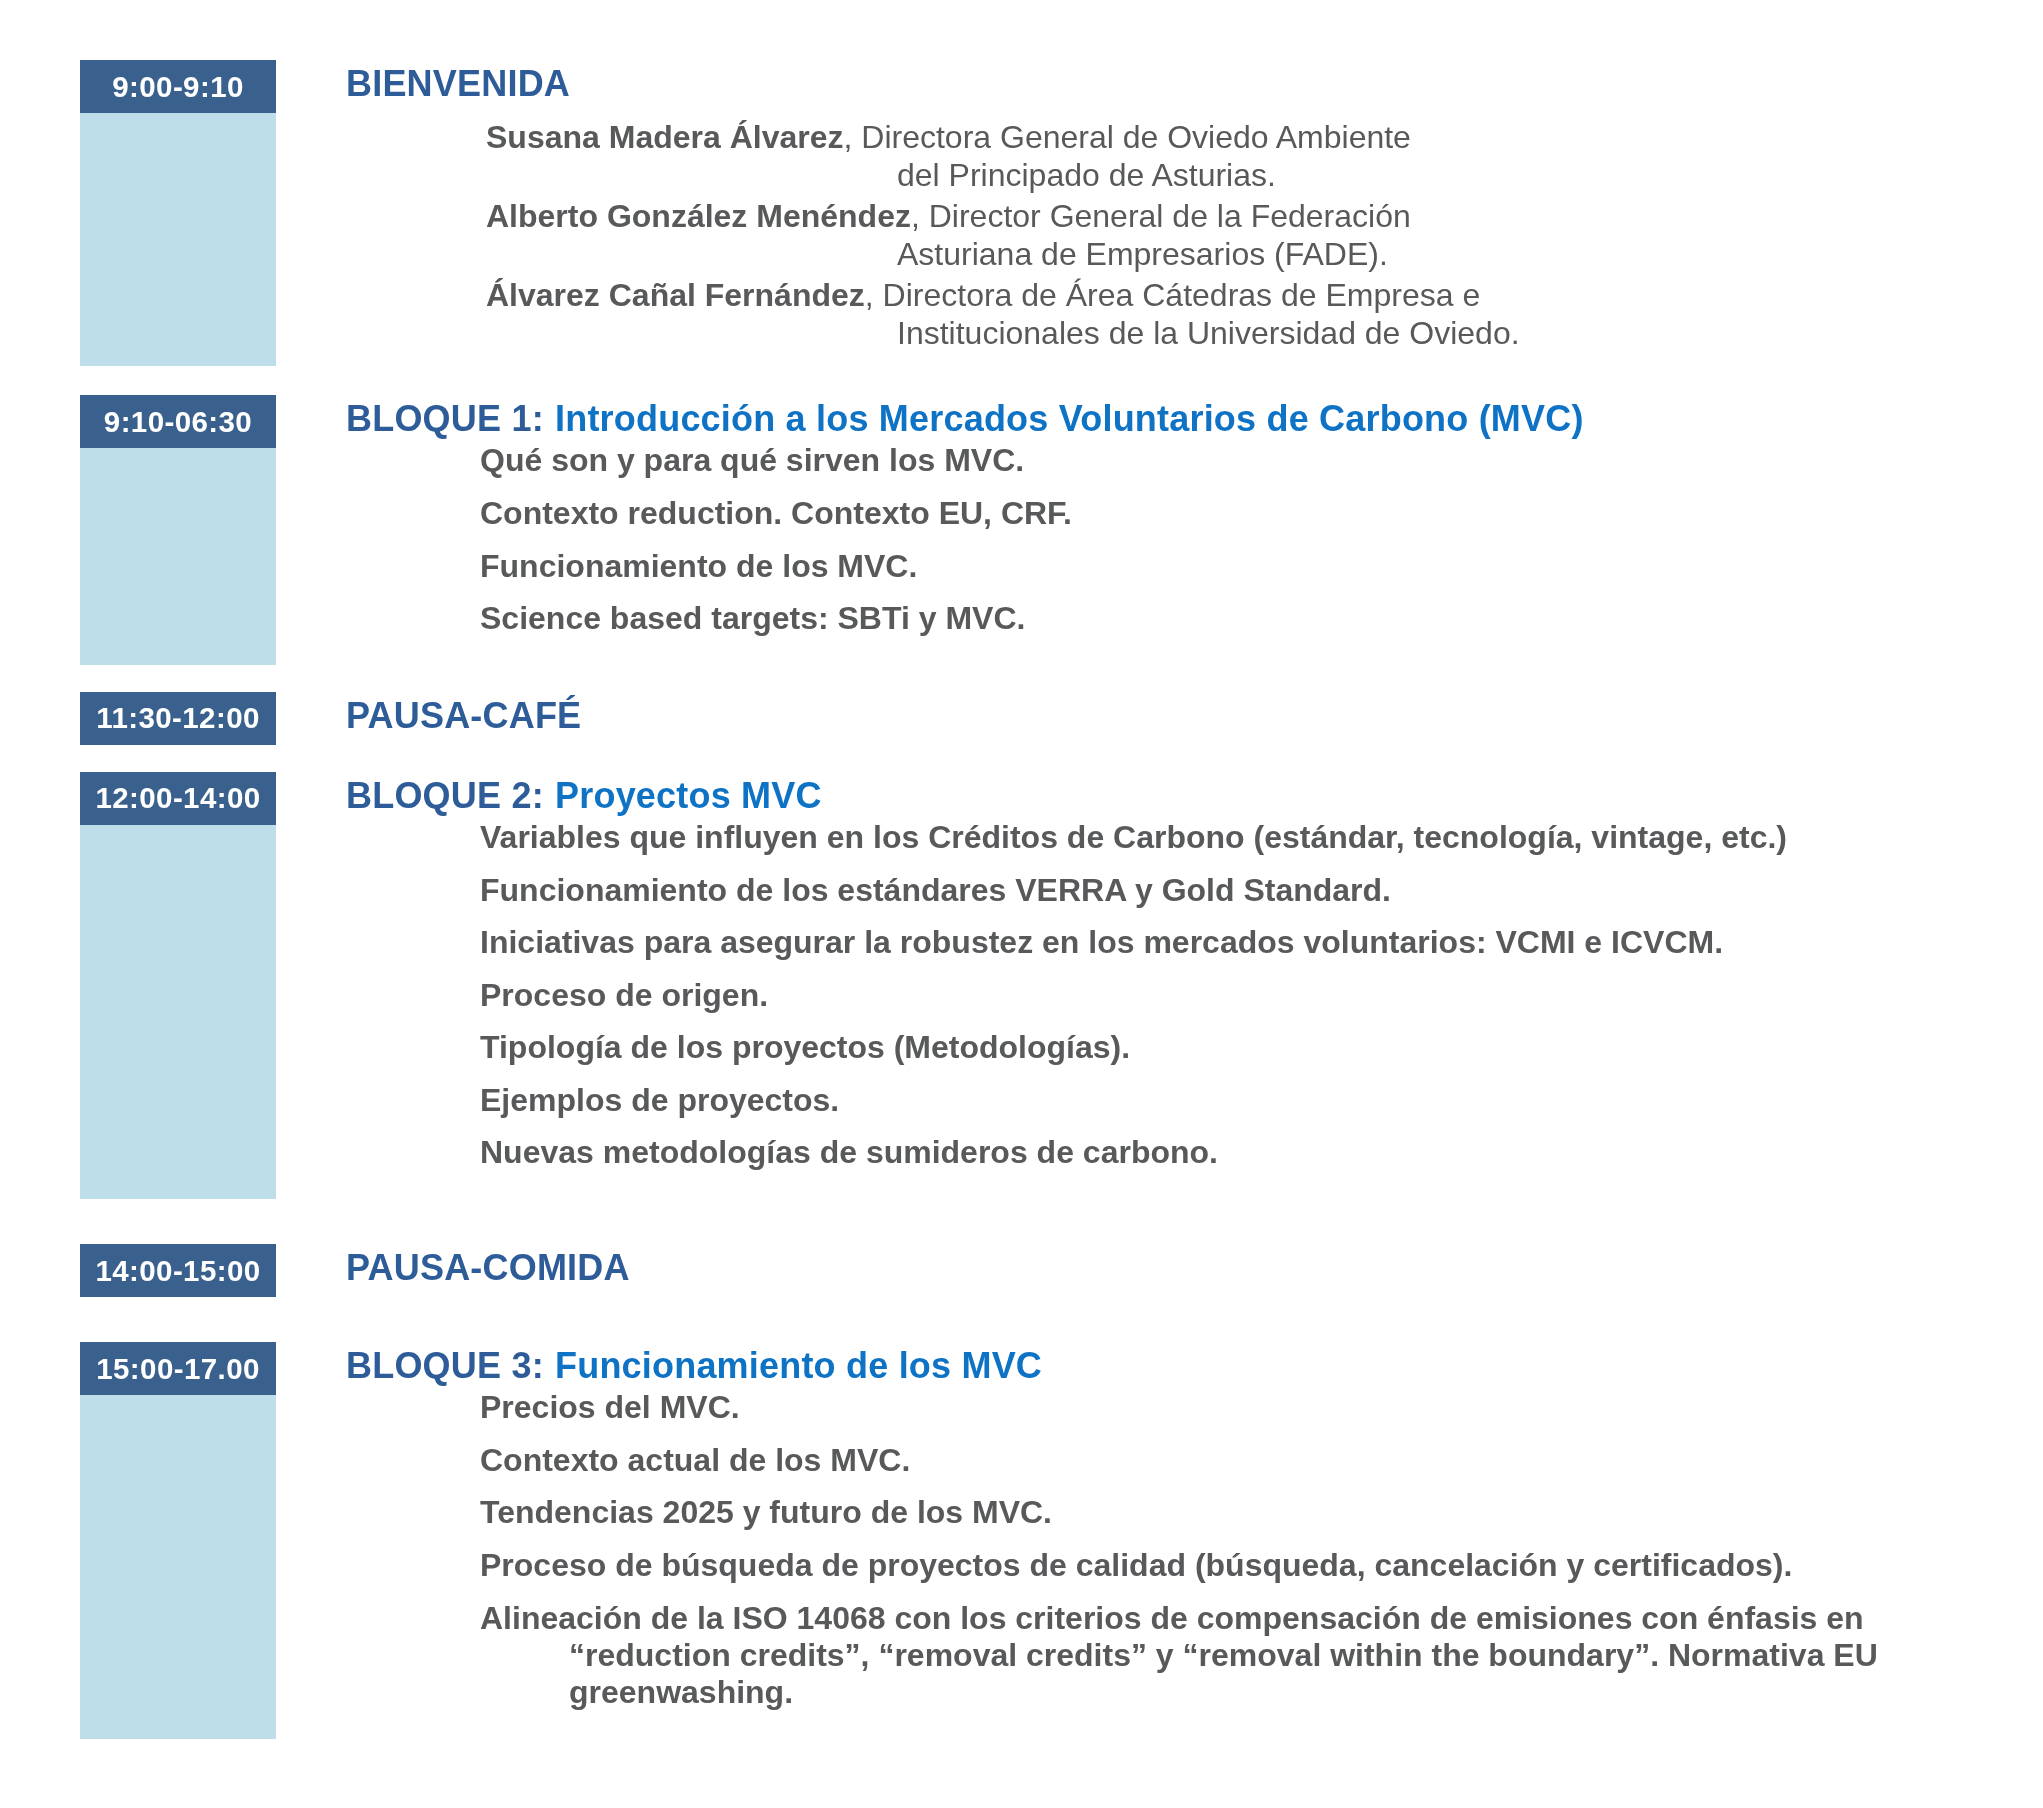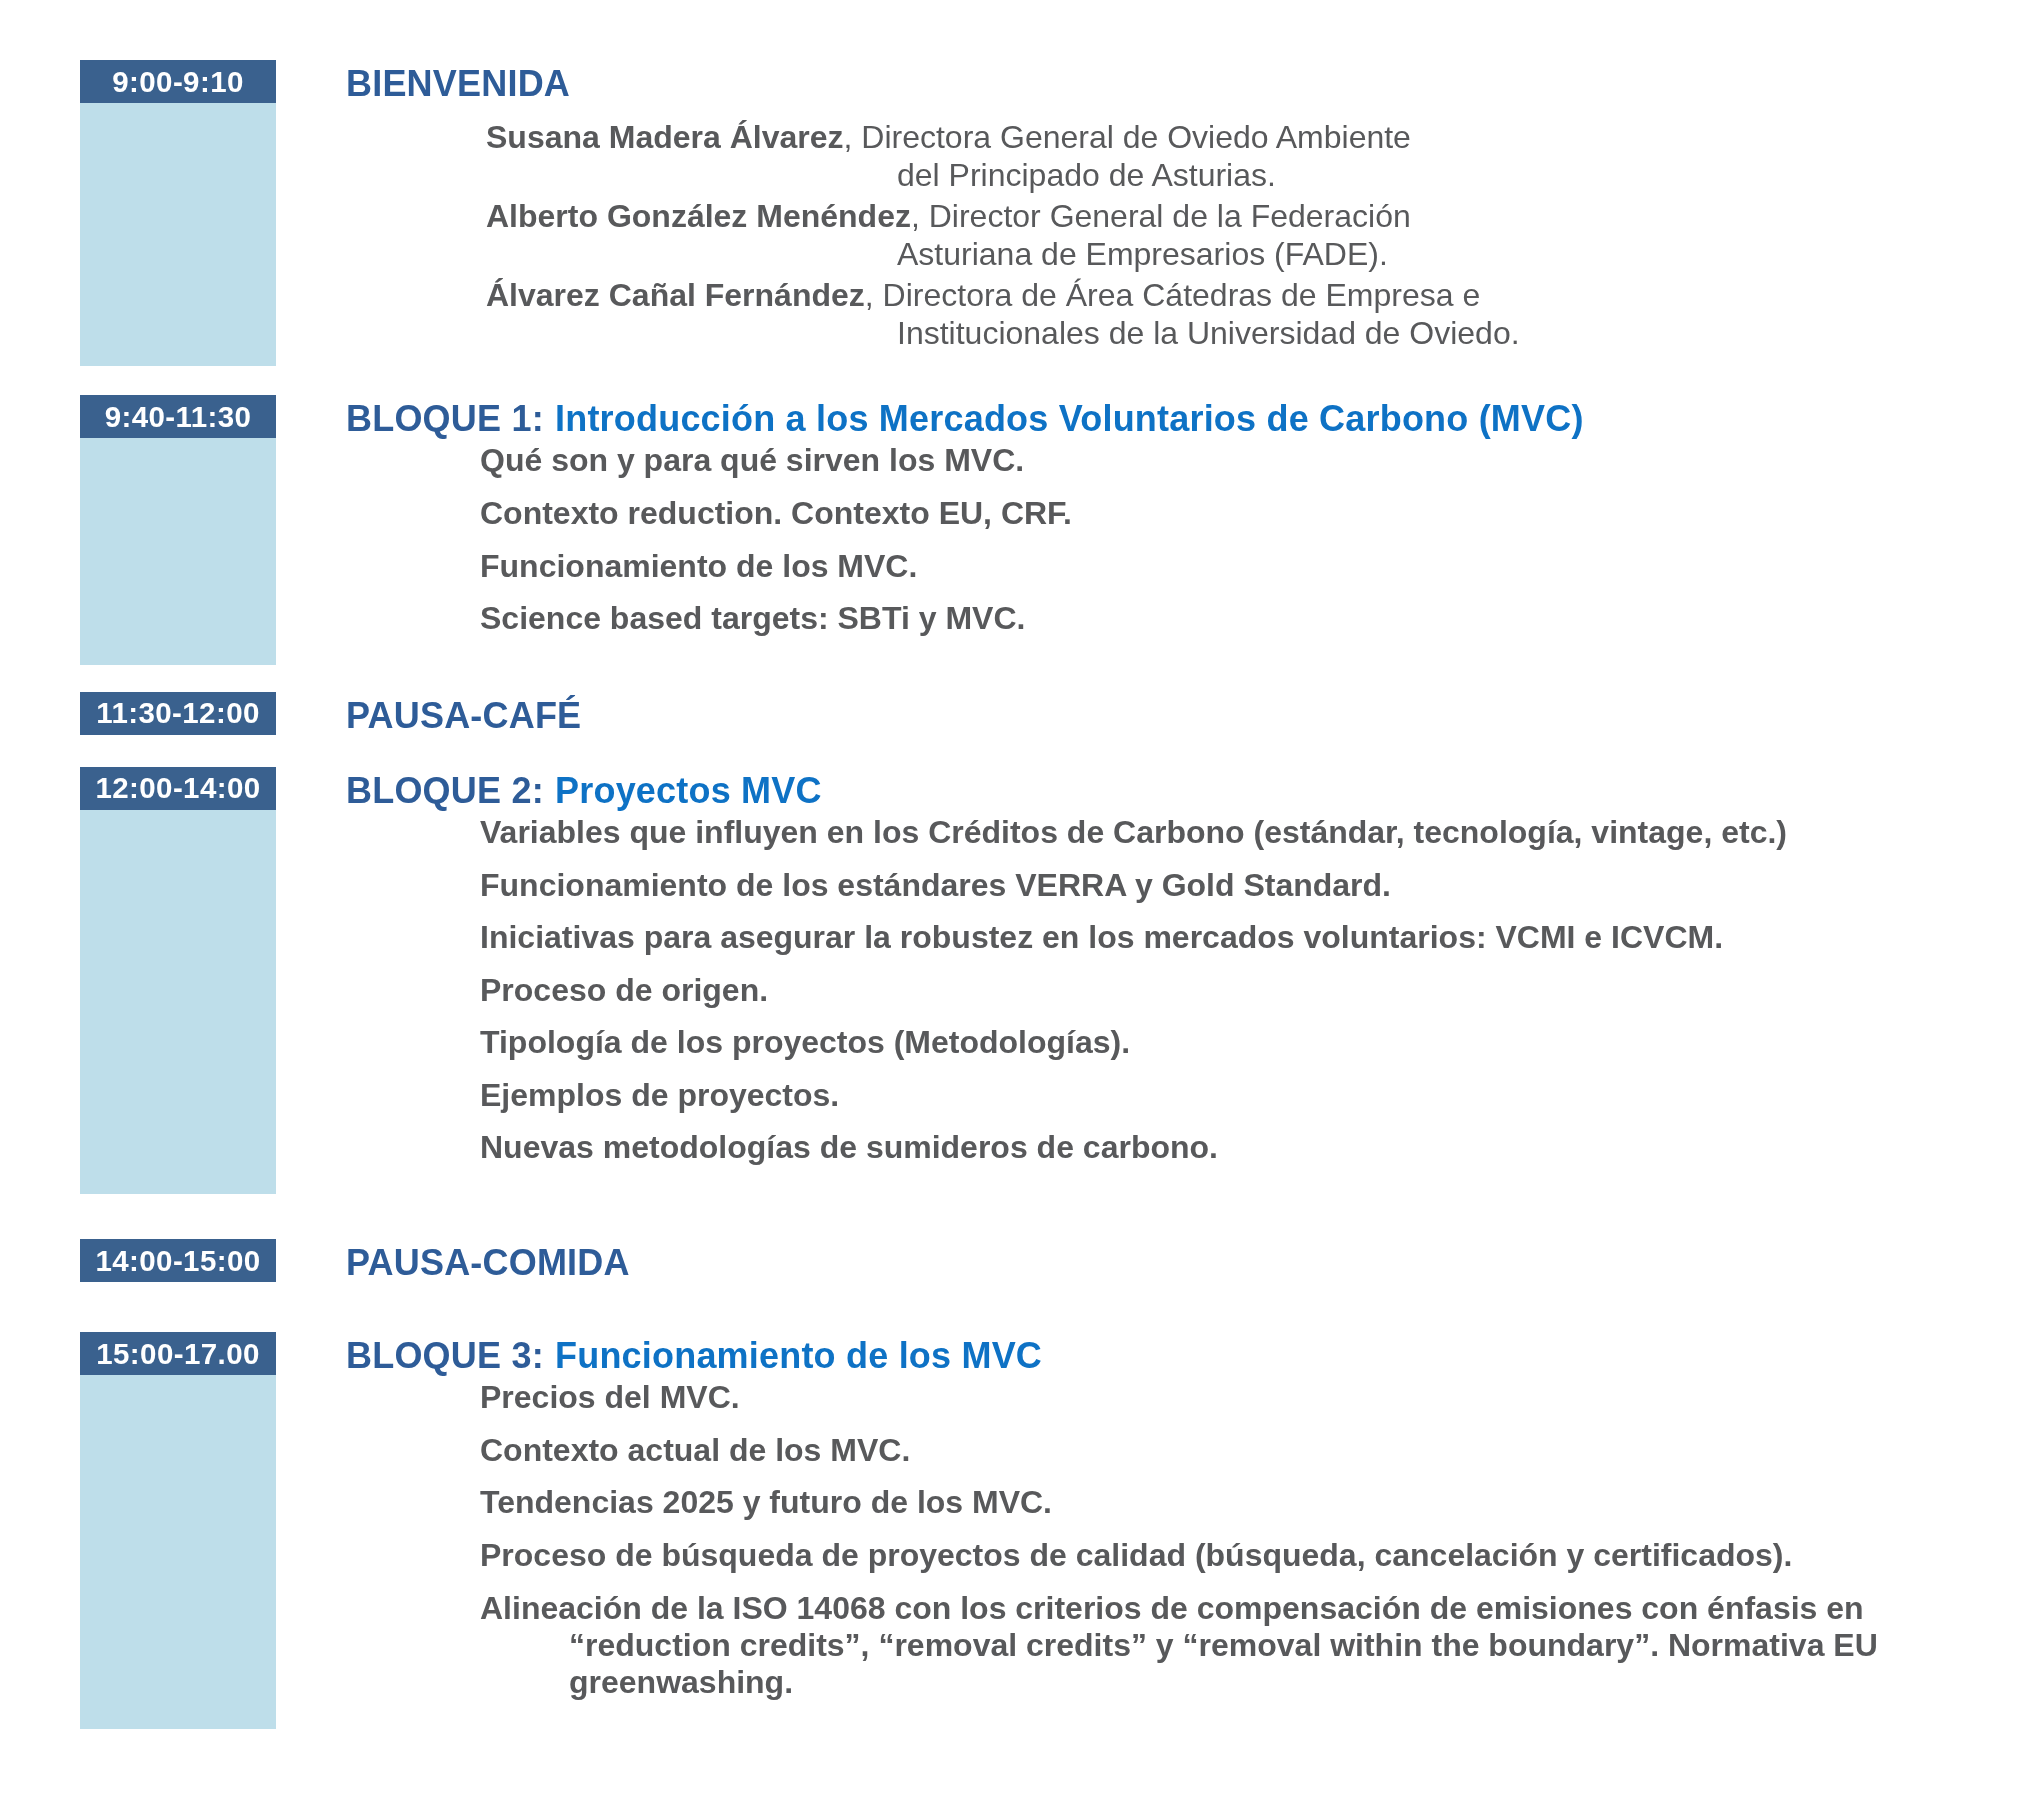--- a/index.html
+++ b/index.html
@@ -8,21 +8,21 @@
     font-family:"Liberation Sans", sans-serif;
     -webkit-font-smoothing:antialiased;
   }
   .doc{box-sizing:border-box;padding:60px 0 0 80px;}
   .row{display:flex;align-items:stretch;}
   .row.gap-lg{margin-bottom:45px;}
   .row.gap-md{margin-bottom:29px;}
   .row.gap-sm{margin-bottom:27px;}
   .timecol{flex:0 0 196px;width:196px;display:flex;flex-direction:column;}
   .chip{
-    height:43px;background:#3A618E;color:#ffffff;
+    height:53px;background:#3A618E;color:#ffffff;
     font-size:29.5px;font-weight:bold;
     display:flex;align-items:center;justify-content:center;
     letter-spacing:0.4px;
   }
   .timefill{flex:1;background:#BEDEEA;}
   .content{flex:1;margin-left:70px;padding-bottom:11.2px;white-space:nowrap;}
   .row.break .content{padding-bottom:0;}
   .title{
     margin:0;font-size:36px;line-height:48px;font-weight:bold;
     color:#2E5C98;letter-spacing:0.2px;
@@ -63,21 +63,21 @@
         <p class="speaker">
           <span class="name">Álvarez Cañal Fernández</span><span>, Directora de Área Cátedras de Empresa e</span><br>
           <span class="line2">Institucionales de la Universidad de Oviedo.</span>
         </p>
       </div>
     </div>
   </section>
 
   <section class="row gap-sm">
     <div class="timecol">
-      <div class="chip">9:40-11:30</div>
+      <div class="chip">9:10-06:30</div>
       <div class="timefill"></div>
     </div>
     <div class="content">
       <h2 class="title"><span>BLOQUE 1:</span><span class="sub">Introducción a los Mercados Voluntarios de Carbono (MVC)</span></h2>
       <div class="items">
         <div class="item">Qué son y para qué sirven los MVC.</div>
         <div class="item">Contexto reduction. Contexto EU, CRF.</div>
         <div class="item">Funcionamiento de los MVC.</div>
         <div class="item">Science based targets: SBTi y MVC.</div>
       </div>

